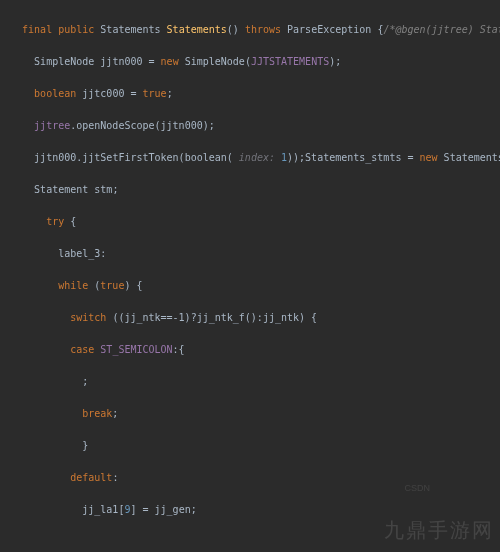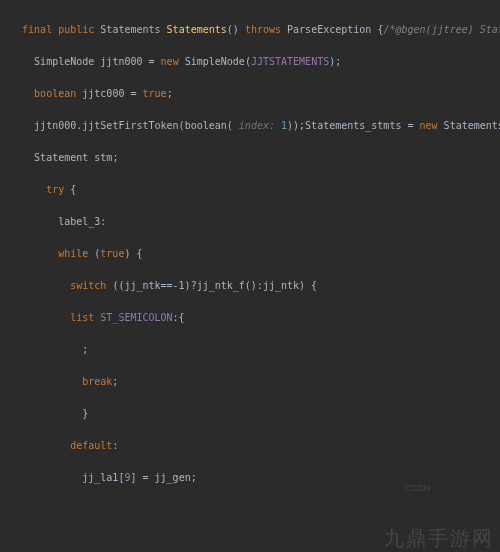--- a/index.html
+++ b/index.html
@@ -26,21 +26,21 @@
   .ident { color: #a9b7c6; }
   .purple { color: #9876aa; }
   .param { color: #72737a; font-style: italic; margin-top: 40px; }
   .punct { color: #a9b7c6; }
   .op { color: #a9b7c6; }
   .generics { color: #507874; }
 
   .watermark {
     position: absolute;
     right: 6px;
-    bottom: 6px;
+    bottom: 14px;
     font-family: "Microsoft YaHei", sans-serif;
     font-size: 20px;
     color: rgba(255,255,255,0.12);
     letter-spacing: 2px;
     pointer-events: none;
   }
   .badge {
     position: absolute;
     right: 70px;
     bottom: 56px;
@@ -50,27 +50,28 @@
     pointer-events: none;
   }
 </style>
 </head>
 <body>
 
 <div class="editor">
 <span class="line">  <span class="kw">final</span> <span class="kw">public</span> <span class="ident">Statements</span> <span class="method">Statements</span><span class="punct">()</span> <span class="kw">throws</span> <span class="ident">ParseException</span> <span class="punct">{</span><span class="comment">/*@bgen(jjtree) Statements */</span></span>
 <span class="line">    <span class="ident">SimpleNode</span> <span class="ident">jjtn000</span> <span class="op">=</span> <span class="kw">new</span> <span class="ident">SimpleNode</span>(<span class="purple">JJTSTATEMENTS</span>);</span>
 <span class="line">    <span class="kw">boolean</span> <span class="ident">jjtc000</span> <span class="op">=</span> <span class="kw">true</span>;</span>
+<span class="line">    <span class="purple">jjtree</span>.<span class="ident">openNodeScope</span>(<span class="ident">jjtn000</span>);</span>
 <span class="line">    <span class="ident">jjtn000</span>.<span class="ident">jjtSetFirstToken</span>(<span class="ident">boolean</span>( <span class="param">index:</span> <span class="num">1</span>));<span class="ident">Statements_stmts</span> <span class="op">=</span> <span class="kw">new</span> <span class="ident">Statements</span>();</span>
 <span class="line">    <span class="ident">Statement</span> <span class="ident">stm</span>;</span>
 <span class="line">      <span class="kw">try</span> {</span>
 <span class="line">        <span class="ident">label_3:</span></span>
 <span class="line">        <span class="kw">while</span> (<span class="kw">true</span>) {</span>
 <span class="line">          <span class="kw">switch</span> <span class="ident">((jj_ntk==-1)?jj_ntk_f():jj_ntk)</span> {</span>
-<span class="line">          <span class="kw">list</span> <span class="purple">ST_SEMICOLON</span>:{</span>
+<span class="line">          <span class="kw">case</span> <span class="purple">ST_SEMICOLON</span>:{</span>
 <span class="line">            <span class="punct">;</span></span>
 <span class="line">            <span class="kw">break</span>;</span>
 <span class="line">            <span class="punct">}</span></span>
 <span class="line">          <span class="kw">default</span>:</span>
 <span class="line">            <span class="ident">jj_la1</span>[<span class="num">9</span>] <span class="op">=</span> <span class="ident">jj_gen</span>;</span>
 
 
 
 
 

